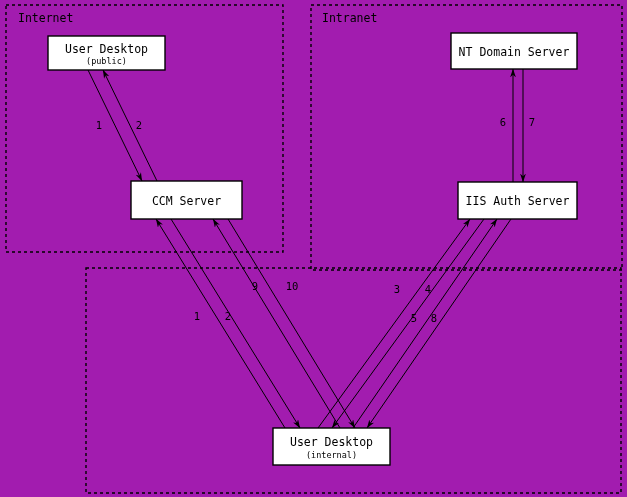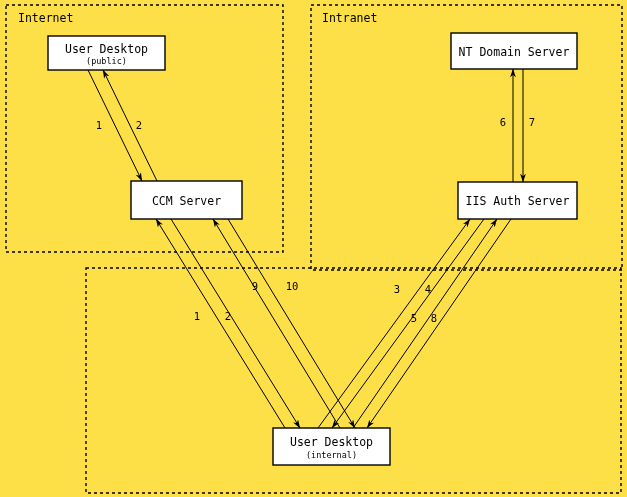--- a/index.html
+++ b/index.html
@@ -4,21 +4,21 @@
 <style>
   html, body {
     margin: 0;
     padding: 0;
     background: #ffffff;
   }
   #diagram-root {
     position: relative;
     width: 627px;
     height: 497px;
-    background: #fde047;
+    background: #a21caf;
     font-family: "DejaVu Sans Mono", monospace;
     overflow: hidden;
   }
   svg#diagram-svg {
     position: absolute;
     top: 0;
     left: 0;
     width: 627px;
     height: 497px;
   }

